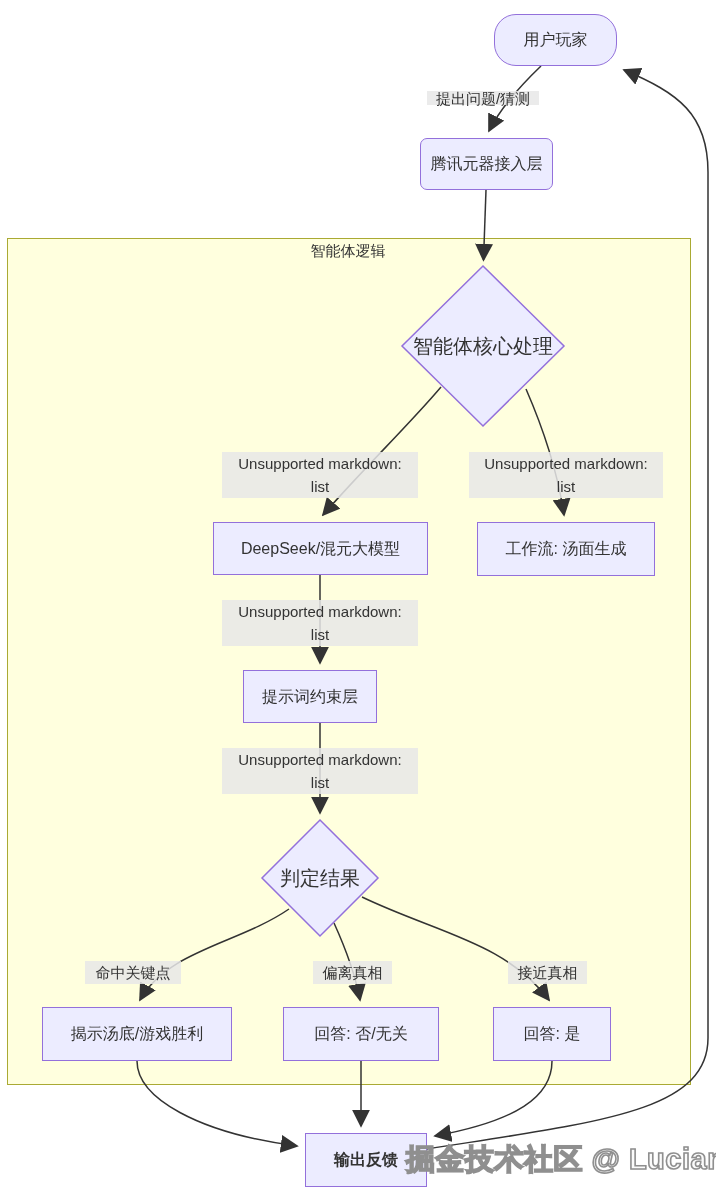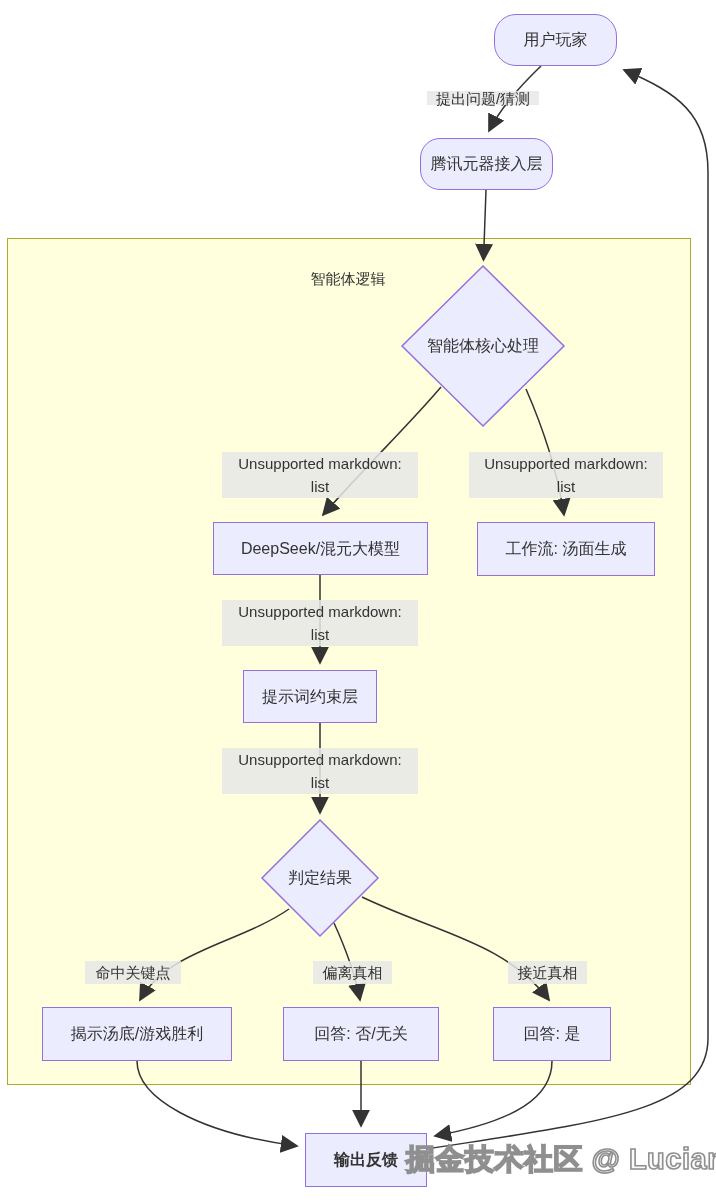--- a/index.html
+++ b/index.html
@@ -14,43 +14,43 @@
   #watermark{position:absolute;z-index:5;pointer-events:none;}
 
   
   #subgraph{
     left:7px;top:238px;width:682px;height:845px;
     background:var(--subgraph-fill,#FFFFDE);
     border:1px solid var(--subgraph-border,#AAAA33);
   }
   #subgraph-label{
     left:7px;top:242px;width:682px;text-align:center;
-    font-size:15px;color:var(--text-color,#333);margin-top:28px;
+    font-size:15px;color:var(--text-color,#333);
   }
 
   
   .node{
     background:var(--node-fill,#ECECFF);
     border:1.5px solid var(--node-border,#9370DB);
     display:flex;align-items:center;justify-content:center;
     font-size:16px;color:var(--text-color,#333);text-align:center;line-height:1.2;
   }
   #node-user        {left:494px;top:14px;  width:123px;height:52px;border-radius:22px;}
-  #node-access      {left:420px;top:138px; width:133px;height:52px;border-radius:20px;}
+  #node-access      {left:420px;top:138px; width:133px;height:52px;border-radius:7px;}
   #node-llm         {left:213px;top:522px; width:215px;height:53px;}
   #node-workflow    {left:477px;top:522px; width:178px;height:54px;}
   #node-prompt      {left:243px;top:670px; width:134px;height:53px;font-family:Liberation Serif, serif;}
   #node-reveal      {left:42px; top:1007px;width:190px;height:54px;}
   #node-answer-no   {left:283px;top:1007px;width:156px;height:54px;}
   #node-answer-yes  {left:493px;top:1007px;width:118px;height:54px;}
   #node-output      {left:305px;top:1133px;width:122px;height:54px;font-weight:bold;}
 
   .diamond-label{
     display:flex;align-items:center;justify-content:center;
-    font-size:16px;color:var(--text-color,#333);text-align:left;
+    font-size:20px;color:var(--text-color,#333);text-align:left;
   }
   #label-core {left:399px;top:326px;width:168px;height:40px;}
   #label-judge{left:250px;top:858px;width:140px;height:40px;}
 
   
   .edge-label{
     background:rgba(232,232,232,0.85);
     display:flex;flex-direction:column;align-items:center;justify-content:center;
     font-size:15px;color:var(--text-color,#333);text-align:center;line-height:23px;
   }

